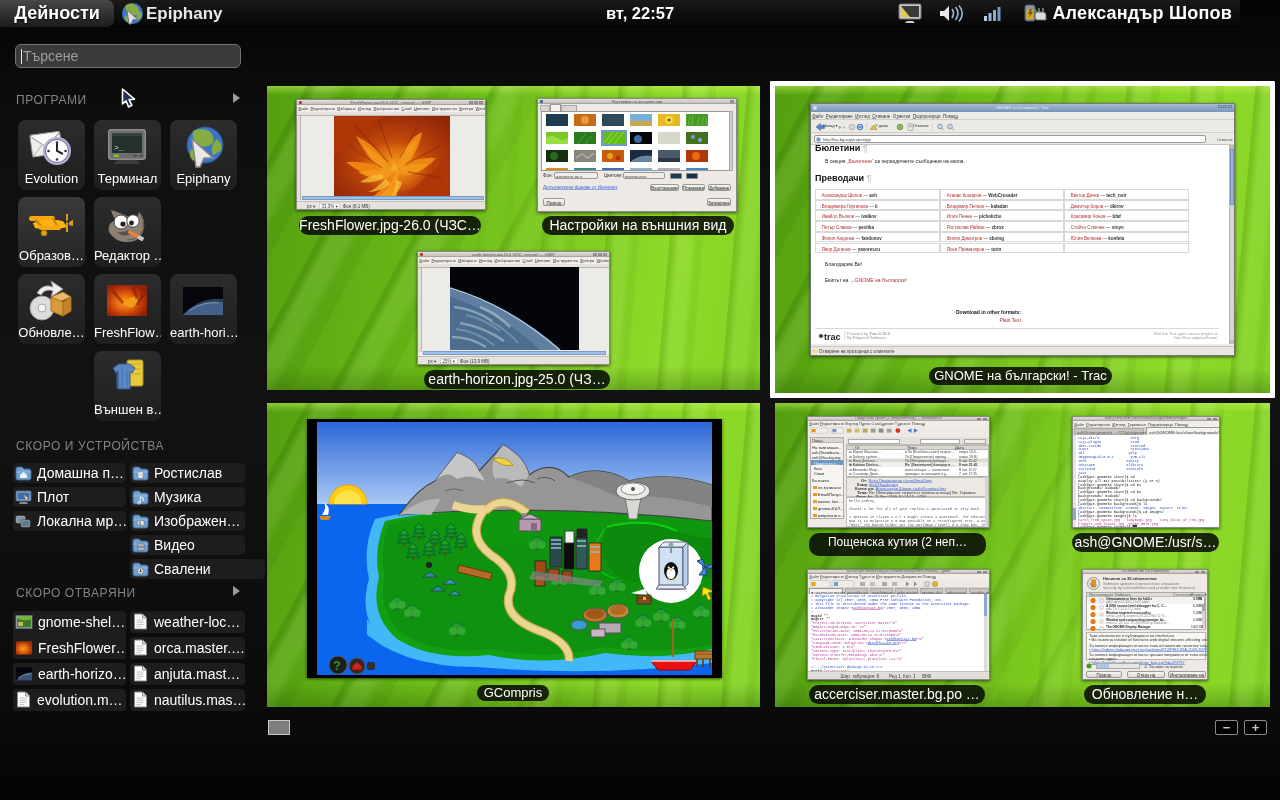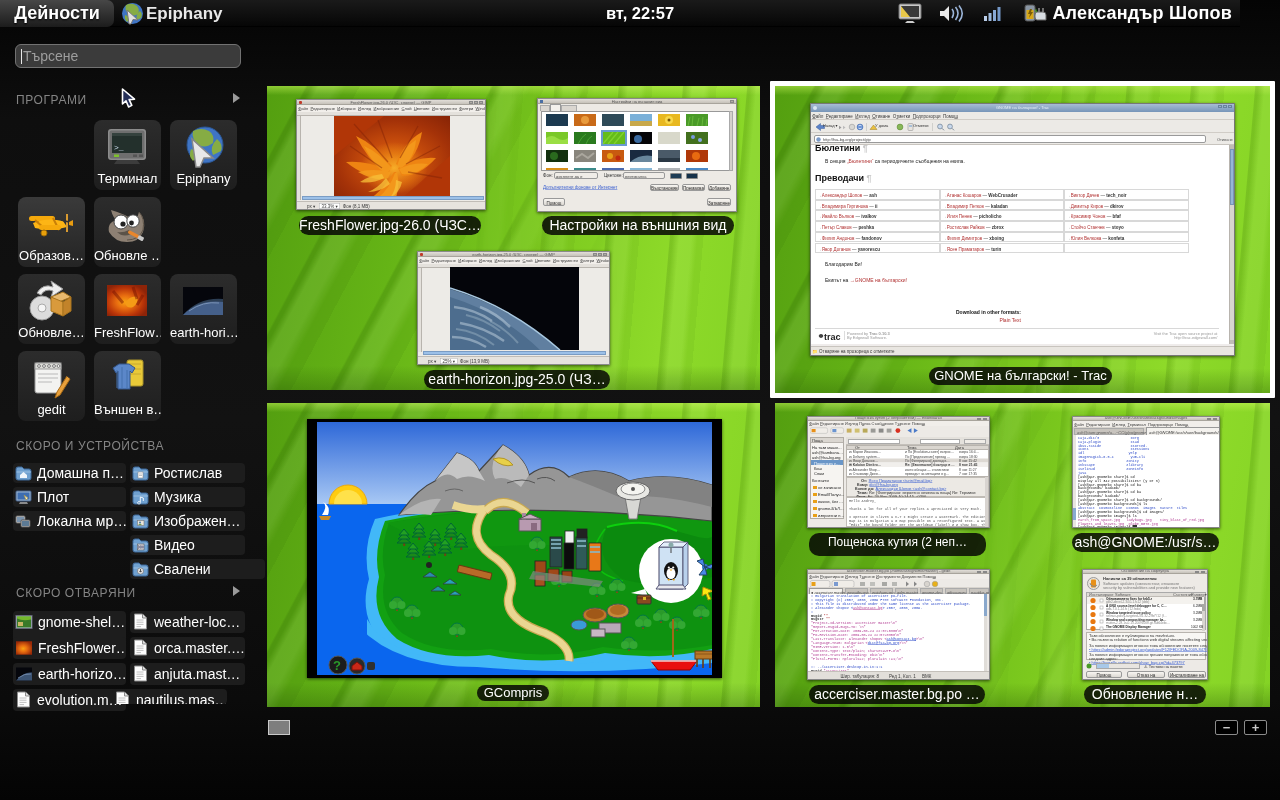--- a/index.html
+++ b/index.html
@@ -942,20 +942,37 @@
   
   <svg style="position:absolute;left:121px;top:88px;z-index:60" width="16" height="22" viewBox="0 0 16 22">
     <path d="M1.5 1 L1.5 16 L5 12.8 L7.6 19 L10.8 17.4 L8.2 11.6 L13.5 11.2 Z" fill="#252f58" stroke="#fff" stroke-width="1.6" stroke-linejoin="round"></path>
   </svg>
 
   
   <div id="search">Търсене</div>
   <div class="shead" style="left:16px;top:93px">ПРОГРАМИ</div>
   <div class="sarrow" style="left:233px;top:93px"></div>
   
+  <div class="tile" style="left:18px;top:120px">
+      <svg class="ic" viewBox="0 0 48 48">
+    <g transform="rotate(-8 20 20)">
+          <rect x="4" y="10" width="30" height="22" rx="2" fill="#ededed" stroke="#9a9a9a"></rect>
+          <path d="M4 11 L19 24 L34 11" fill="#fafafa" stroke="#9a9a9a"></path>
+          <path d="M4 32 L15 21 M34 32 L23 21" stroke="#b5b5b5" fill="none"></path>
+        </g>
+    <circle cx="30" cy="28" r="14" fill="#b9aed2"></circle>
+        <circle cx="30" cy="28" r="11.5" fill="#fff" stroke="#6f6293"></circle>
+        <path d="M30 20 L30 28 L36 31" stroke="#222" stroke-width="2" fill="none"></path>
+        <circle cx="30" cy="19.5" r="1.3" fill="#333"></circle>
+        <circle cx="30" cy="36.5" r="1.3" fill="#333"></circle>
+        <circle cx="21.5" cy="28" r="1.3" fill="#333"></circle>
+        <circle cx="38.5" cy="28" r="1.3" fill="#333"></circle>
+      </svg>
+    <div class="lb">Evolution</div>
+    </div>
   <div class="tile" style="left:94px;top:120px">
       <svg class="ic" viewBox="0 0 48 48">
     <rect x="5" y="6" width="38" height="31" rx="3" fill="#8c8c8c"></rect>
         <rect x="6.5" y="7.5" width="35" height="28" rx="2" fill="#6e6e6e"></rect>
         <rect x="9" y="10" width="30" height="20" fill="#23302c"></rect>
         <path d="M9 10 h30 v3 h-30z" fill="#35423e"></path>
         <text x="11" y="27" font-size="8" fill="#cde" font-family="Liberation Mono,monospace">&gt;_</text>
         <rect x="11" y="31.5" width="5" height="2.5" fill="#7ec12d"></rect>
         <rect x="30" y="31.5" width="4" height="2.5" fill="#555"></rect>
         <rect x="36" y="31.5" width="4" height="2.5" fill="#555"></rect>
@@ -993,21 +1010,21 @@
     <path d="M8 10 q2 8 6 10 q-10 2 -8 12 q6 10 18 10 q12 0 16 -10 q4 -12 -4 -20 q-2 8 -6 8 q-8 -6 -22 -10z" fill="#8d8073"></path>
         <path d="M36 12 q6 6 4 18 q-4 10 -16 10" fill="none" stroke="#5d5347"></path>
     <circle cx="18" cy="22" r="7" fill="#fff" stroke="#444"></circle>
         <circle cx="30" cy="21" r="6.2" fill="#fff" stroke="#444"></circle>
         <circle cx="20" cy="24" r="2.6" fill="#222"></circle>
         <circle cx="28.5" cy="23" r="2.4" fill="#222"></circle>
     <path d="M14 32 q6 6 14 2 l-2 -4 q-6 3 -12 2z" fill="#5a5248"></path>
         <rect x="26" y="30" width="12" height="3.4" rx="1.7" transform="rotate(28 26 30)" fill="#e8862c"></rect>
         <rect x="36" y="35" width="6" height="4" rx="1" transform="rotate(28 36 35)" fill="#c9c9c9"></rect>
       </svg>
-    <div class="lb">Обновле …</div>
+    <div class="lb">Редактор …</div>
     </div>
   <div class="tile" style="left:18px;top:274px">
       <svg class="ic" viewBox="0 0 48 48">
     <circle cx="15" cy="31" r="12" fill="#dcdcdc" stroke="#9a9a9a"></circle>
         <circle cx="15" cy="31" r="4" fill="#f5f5f5" stroke="#aaa"></circle>
     <path d="M10 16 q6 -10 16 -6 l-2 -6 l12 8 l-12 8 l2 -6 q-8 -3 -12 4z" fill="#efefef" stroke="#999"></path>
     <path d="M24 20 l12 -5 l8 5 l-12 5 z" fill="#e8b96e" stroke="#a8741e"></path>
         <path d="M24 20 l12 5 v14 l-12 -5z" fill="#d99a3c" stroke="#a8741e"></path>
         <path d="M36 25 l8 -5 v14 l-8 5z" fill="#c2832a" stroke="#a8741e"></path>
       </svg>
@@ -1029,39 +1046,20 @@
     <div class="lb">FreshFlow…</div>
     </div>
   <div class="tile" style="left:170px;top:274px">
       <svg class="ic" viewBox="0 0 48 48">
     <rect x="4" y="10" width="40" height="28" fill="#05060c"></rect>
         <path d="M4 38 q16 -18 40 -16 v16 z" fill="#2c3e54"></path>
         <path d="M4 38 q16 -16 40 -13 v13 z" fill="#45608a"></path>
         <path d="M10 34 q14 -10 30 -8" stroke="#7b93b5" fill="none"></path>
       </svg>
     <div class="lb">earth-hori…</div>
-    </div>
-  <div class="tile" style="left:18px;top:351px">
-      <svg class="ic" viewBox="0 0 48 48">
-    <rect x="8" y="9" width="26" height="30" rx="2" fill="#f3f3f1" stroke="#9a9a9a"></rect>
-        <rect x="8" y="9" width="26" height="6" fill="#dcdcd8" stroke="#9a9a9a"></rect>
-        <g stroke="#777">
-          <circle cx="12" cy="12" r="1.4" fill="#fff"></circle>
-          <circle cx="17" cy="12" r="1.4" fill="#fff"></circle>
-          <circle cx="22" cy="12" r="1.4" fill="#fff"></circle>
-          <circle cx="27" cy="12" r="1.4" fill="#fff"></circle>
-          <circle cx="31.5" cy="12" r="1.4" fill="#fff"></circle>
-        </g>
-        <g stroke="#b9b9b9">
-          <path d="M11 20 h20 M11 24 h20 M11 28 h14"></path>
-        </g>
-    <path d="M40 22 L30 38 l-2 6 l5 -3 l10 -16 z" fill="#e8a03c" stroke="#a86a14"></path>
-        <path d="M40 22 l3 2" stroke="#333"></path>
-      </svg>
-    <div class="lb">gedit</div>
     </div>
   <div class="tile" style="left:94px;top:351px">
       <svg class="ic" viewBox="0 0 48 48">
     <rect x="24" y="6" width="16" height="26" rx="2" fill="#e8c938" stroke="#a8922a"></rect>
         <path d="M26 10 h12 M26 15 h12 M26 20 h12" stroke="#c8a830"></path>
     <g>
           <path d="M10 14 l6 -4 h10 l6 4 l-3 5 l-2 -2 v18 h-12 v-18 l-2 2z" fill="#5b87c9" stroke="#34568c"></path>
           <path d="M14 16 v18 M19 13 v21 M24 16 v18" stroke="#4471ad"></path>
         </g>
       </svg>
@@ -1157,21 +1155,21 @@
         <rect x="1" y="2.5" width="16" height="13" fill="#05060c"></rect>
         <path d="M1 15.5 q8 -9 16 -8 v8z" fill="#3c5474"></path>
         <path d="M3 13 q7 -5 13 -4" stroke="#7b93b5" fill="none" stroke-width=".8"></path>
       </svg><span style="margin-left:25px">earth-horizo…</span></div>
   <div class="place" style="left:130px;top:663px;width:115px;height:22px;line-height:22px"><svg width="17" height="17" viewBox="0 0 17 17" style="top:2px">
         <use href="#doc"></use>
       </svg><span>anjuta.mast…</span></div>
   <div class="place" style="left:13px;top:689px;width:113px;height:22px;line-height:22px"><svg width="17" height="17" viewBox="0 0 17 17" style="top:2px">
         <use href="#doc"></use>
       </svg><span>evolution.m…</span></div>
-  <div class="place" style="left:112px;top:689px;width:115px;height:15px;line-height:22px"><svg width="17" height="17" viewBox="0 0 17 17" style="top:2px">
+  <div class="place" style="left:130px;top:689px;width:115px;height:22px;line-height:22px"><svg width="17" height="17" viewBox="0 0 17 17" style="top:2px">
         <use href="#doc"></use>
       </svg><span>nautilus.mas…</span></div>
 
   
   <div id="wsind"></div>
   <div class="zbtn" style="left:1215px">−</div>
   <div class="zbtn" style="left:1244px">+</div>
 </div>
 
 </body></html>

